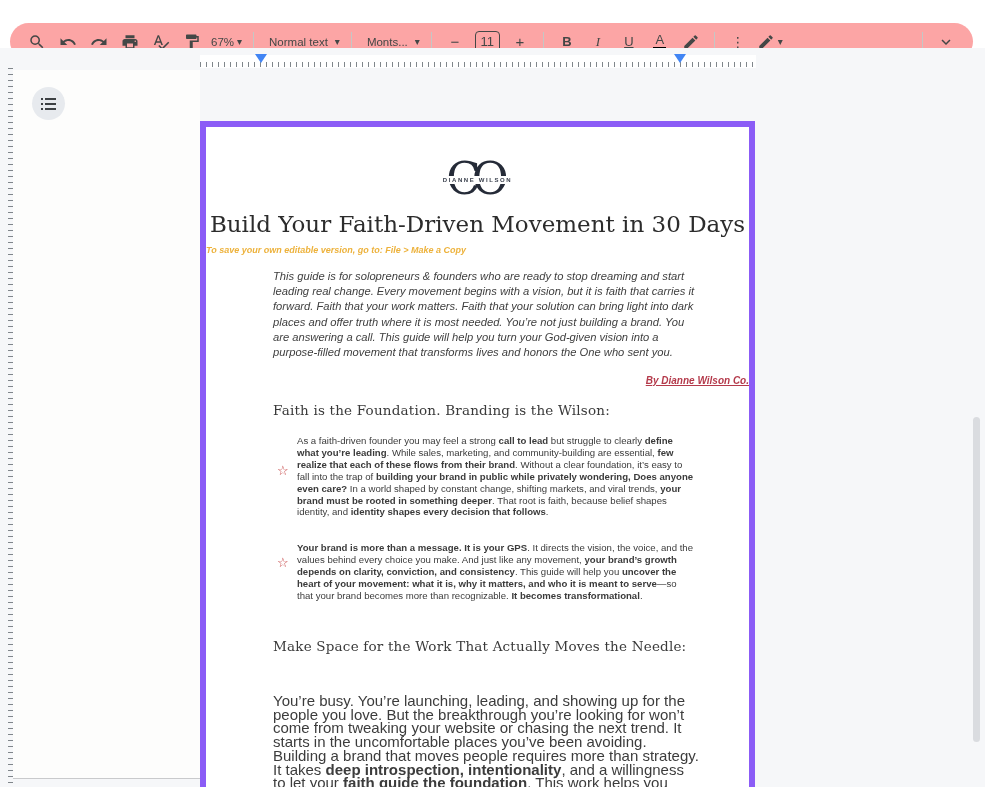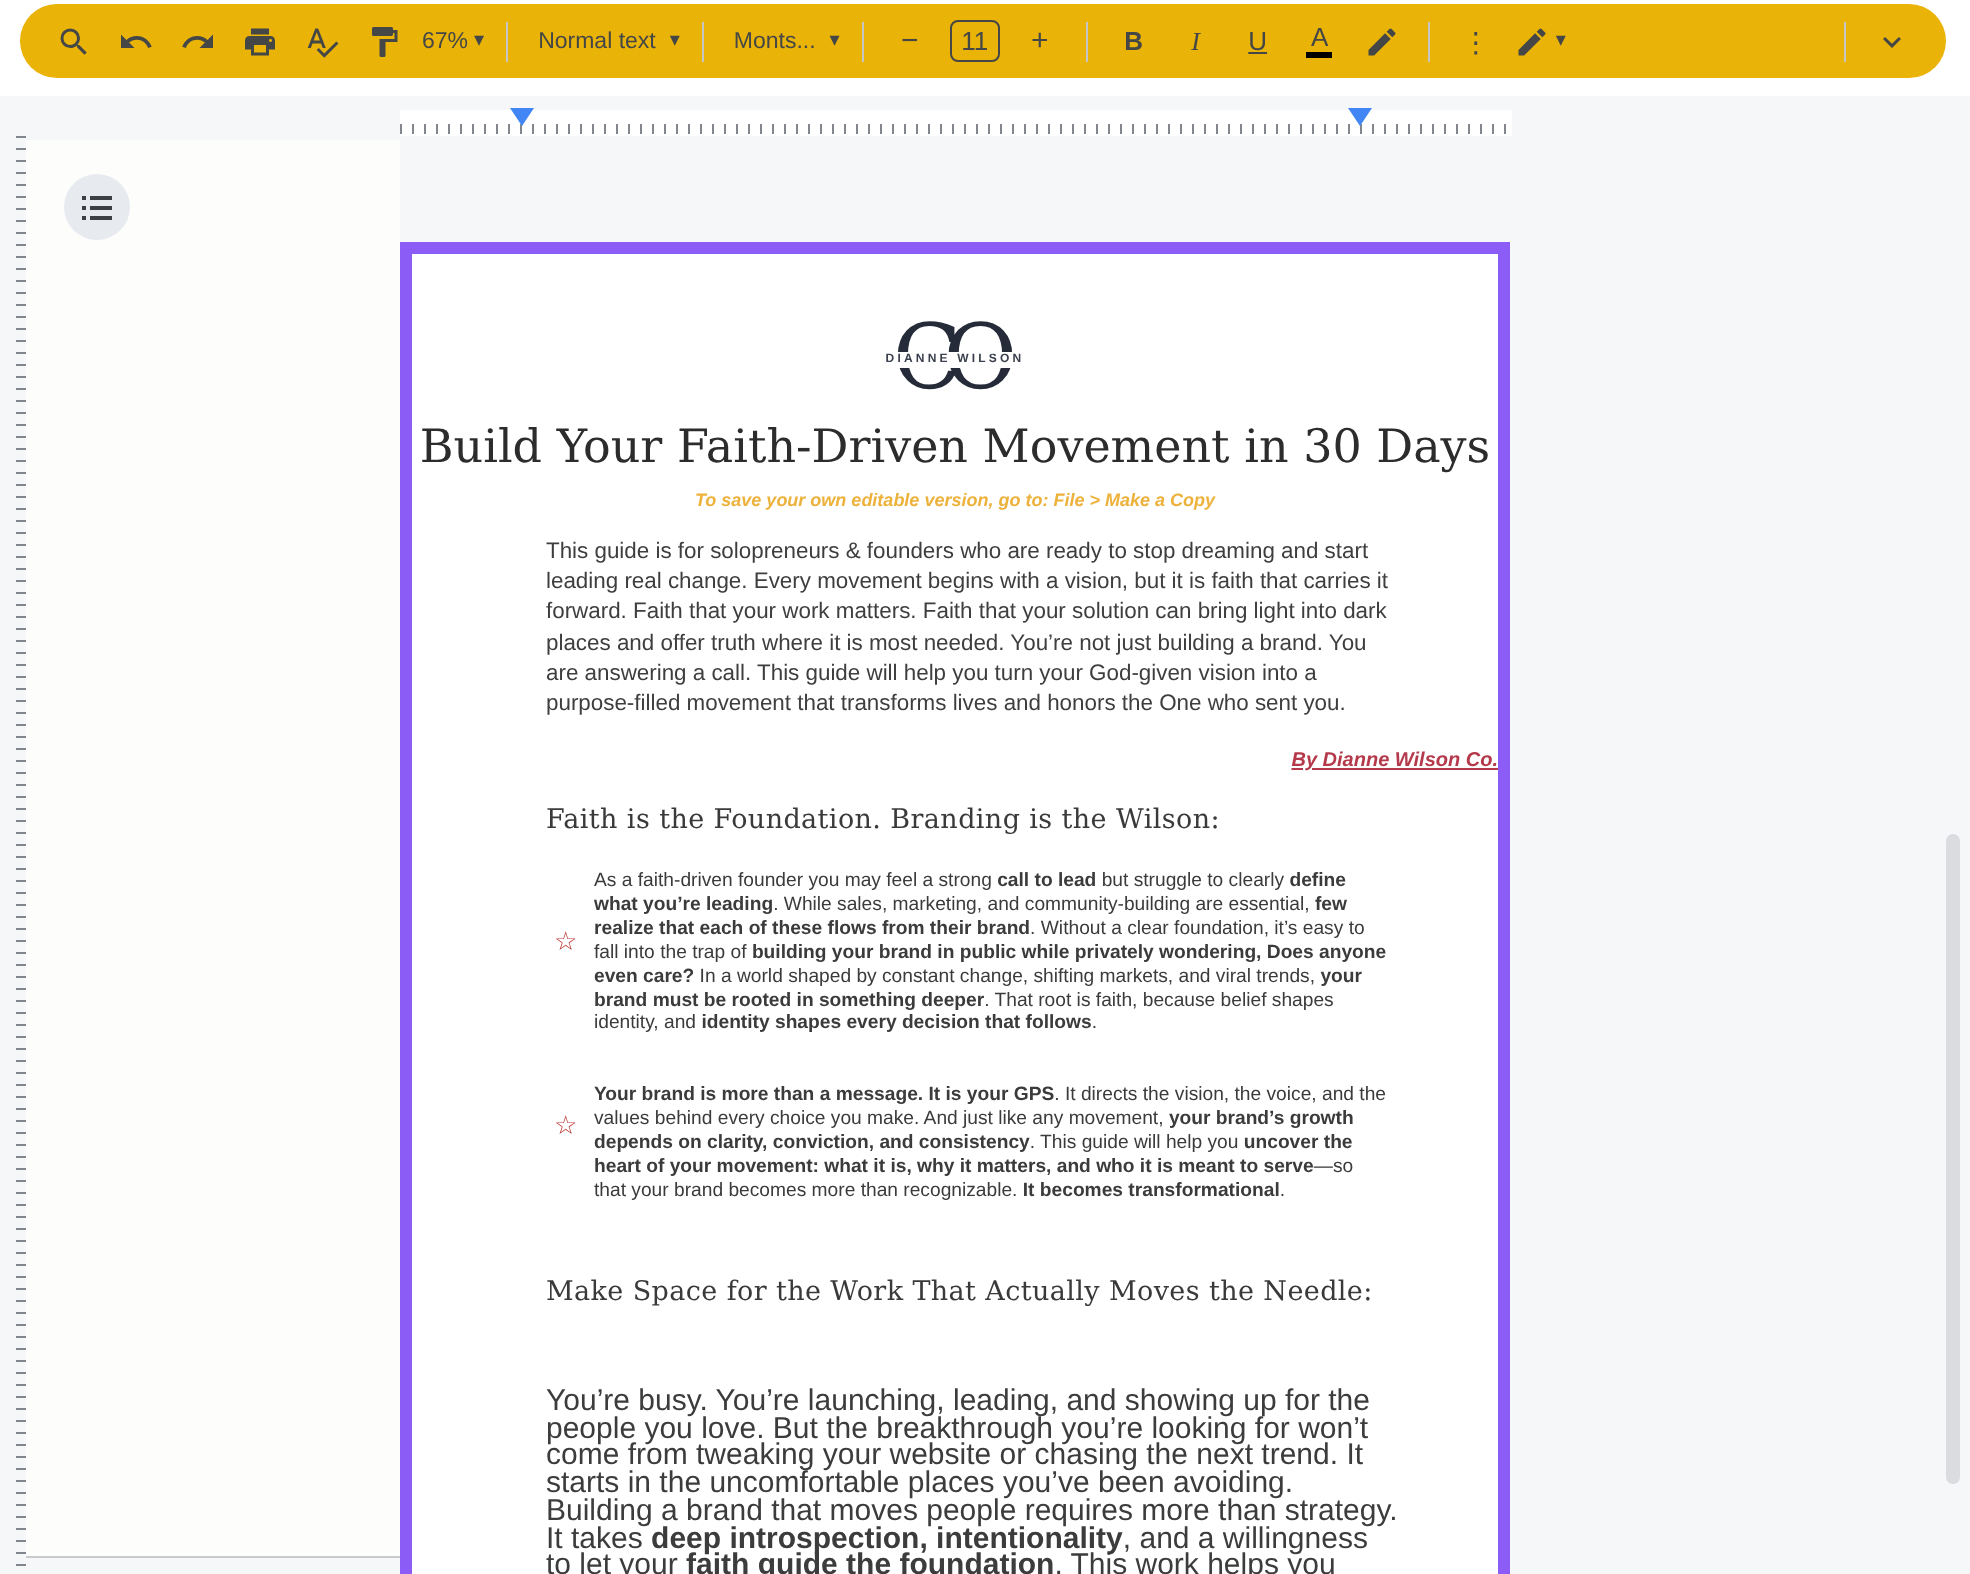--- a/index.html
+++ b/index.html
@@ -1,22 +1,22 @@
 <!DOCTYPE html>
 <html><head>
 <meta charset="utf-8">
 <style>
   * { margin:0; padding:0; box-sizing:border-box; }
   html,body { width:985px; height:787px; overflow:hidden;
     font-family:"Liberation Sans", sans-serif; background:#f6f7f9; }
 
   
   .toolbar { position:absolute; top:0; left:0; right:0; height:48px; background:#fff; }
-  .pill { position:absolute; left:10px; top:2px; right:12px; height:37px;
-    background:#eab308; border-radius:20px; display:flex; align-items:center;
+  .pill { position:absolute; left:10px; top:23px; right:12px; height:37px;
+    background:#fca5a5; border-radius:20px; display:flex; align-items:center;
     padding:0 12px; gap:1px; }
   .tbtn { min-width:30px; height:30px; border-radius:6px; display:flex;
     align-items:center; justify-content:center; color:#444746; cursor:pointer;
     padding:0 3px; }
   .tbtn svg { width:18px; height:18px; fill:#444746; }
   .caret { font-size:10px; color:#444746; margin-left:3px; line-height:1; }
   .divider { width:1px; height:20px; background:#c4c7c5; margin:0 7px; flex:none; }
   .zoom-label { font-size:11.5px; color:#444746; }
   .style-label { font-size:11.5px; color:#444746; padding:0 4px; }
   .size-box { width:25px; height:21px; border:1.5px solid #444746; border-radius:4px;
@@ -62,24 +62,24 @@
   .page > div { position:absolute; }
   .logo { left:0; right:0; top:28px; text-align:center; height:52px; }
   .monogram { font-family:"DejaVu Serif","Liberation Serif",serif; font-size:45px;
     line-height:47px; letter-spacing:-9px; color:#252b38; display:inline-block;
     padding-right:9px; }
   .brand-band { position:absolute; top:21px; left:50%; transform:translateX(-50%);
     background:#fff; font-size:6px; letter-spacing:1.6px; color:#3a404d;
     padding:1px 3px; font-weight:700; white-space:nowrap; }
   .doc-title { top:84px; left:0; right:0; text-align:center;
     font-family:"DejaVu Serif","Liberation Serif",serif; font-size:23px; color:#2c2c2c; }
-  .doc-subtitle { top:118px; left:0; right:0; text-align:center; font-size:9px;
+  .doc-subtitle { top:118px; left:0; right:0; font-size:9px;
     font-style:italic; font-weight:700; color:#edb23c; }
   .intro { top:142px; left:67px; width:424px; font-size:11.2px; line-height:15.2px;
-    color:#3e3e3e; }
+    font-style:italic; color:#3e3e3e; }
   .byline { top:248px; left:0; right:0; text-align:right; font-size:10px;
     font-weight:700; font-style:italic; color:#b43a4b; }
   .byline span { text-decoration:underline; cursor:pointer; }
   .h2 { left:67px; font-family:"DejaVu Serif","Liberation Serif",serif;
     font-size:13.5px; color:#3a3a3a; letter-spacing:0.2px; }
   .h2a { top:275px; } .h2b { top:511px; }
   .star { font-size:13px; color:#c23b3b; left:71px; }
   .star1 { top:336px; } .star2 { top:428px; }
   .btext { left:91px; width:397px; font-size:9.6px; line-height:11.9px; color:#3b3b3b; }
   .b1 { top:308px; } .b2 { top:415px; }

